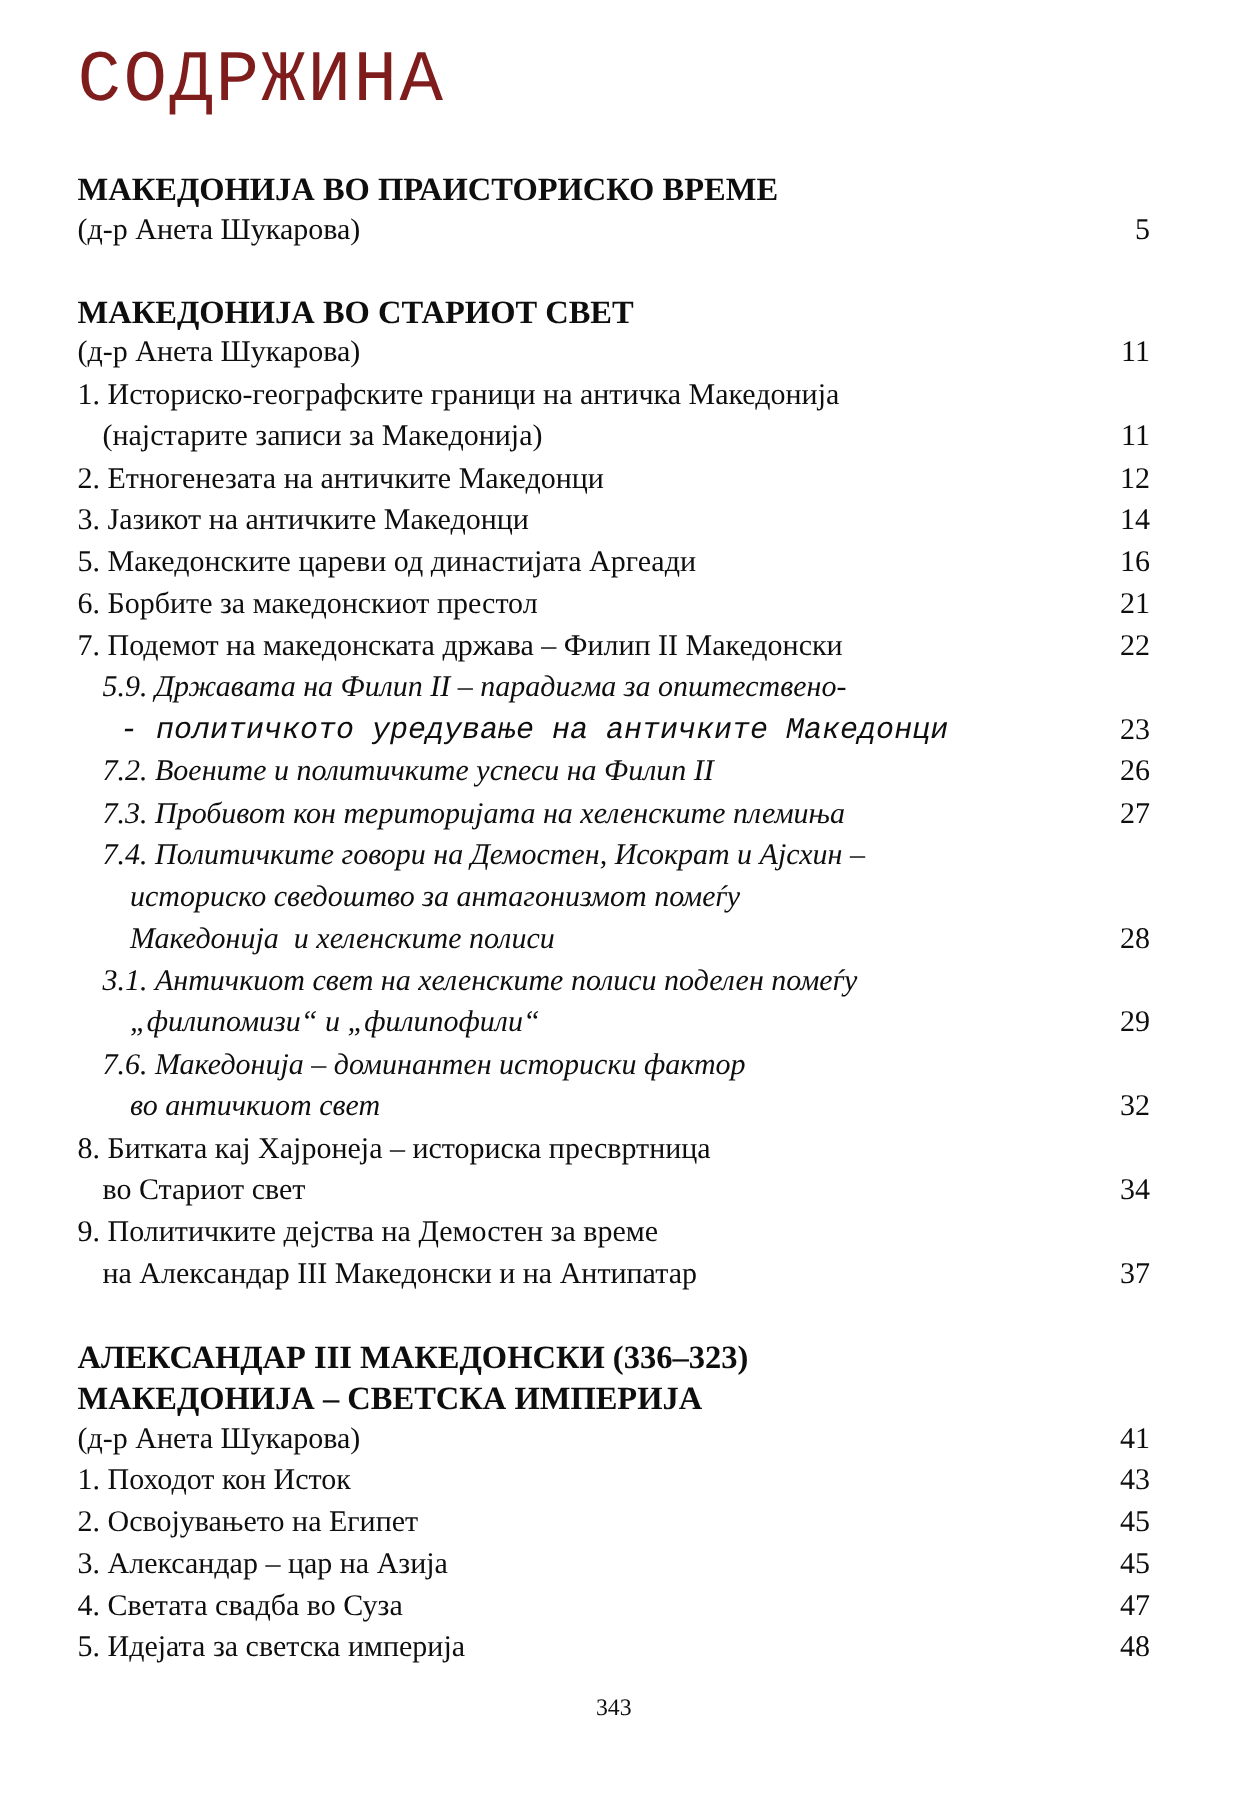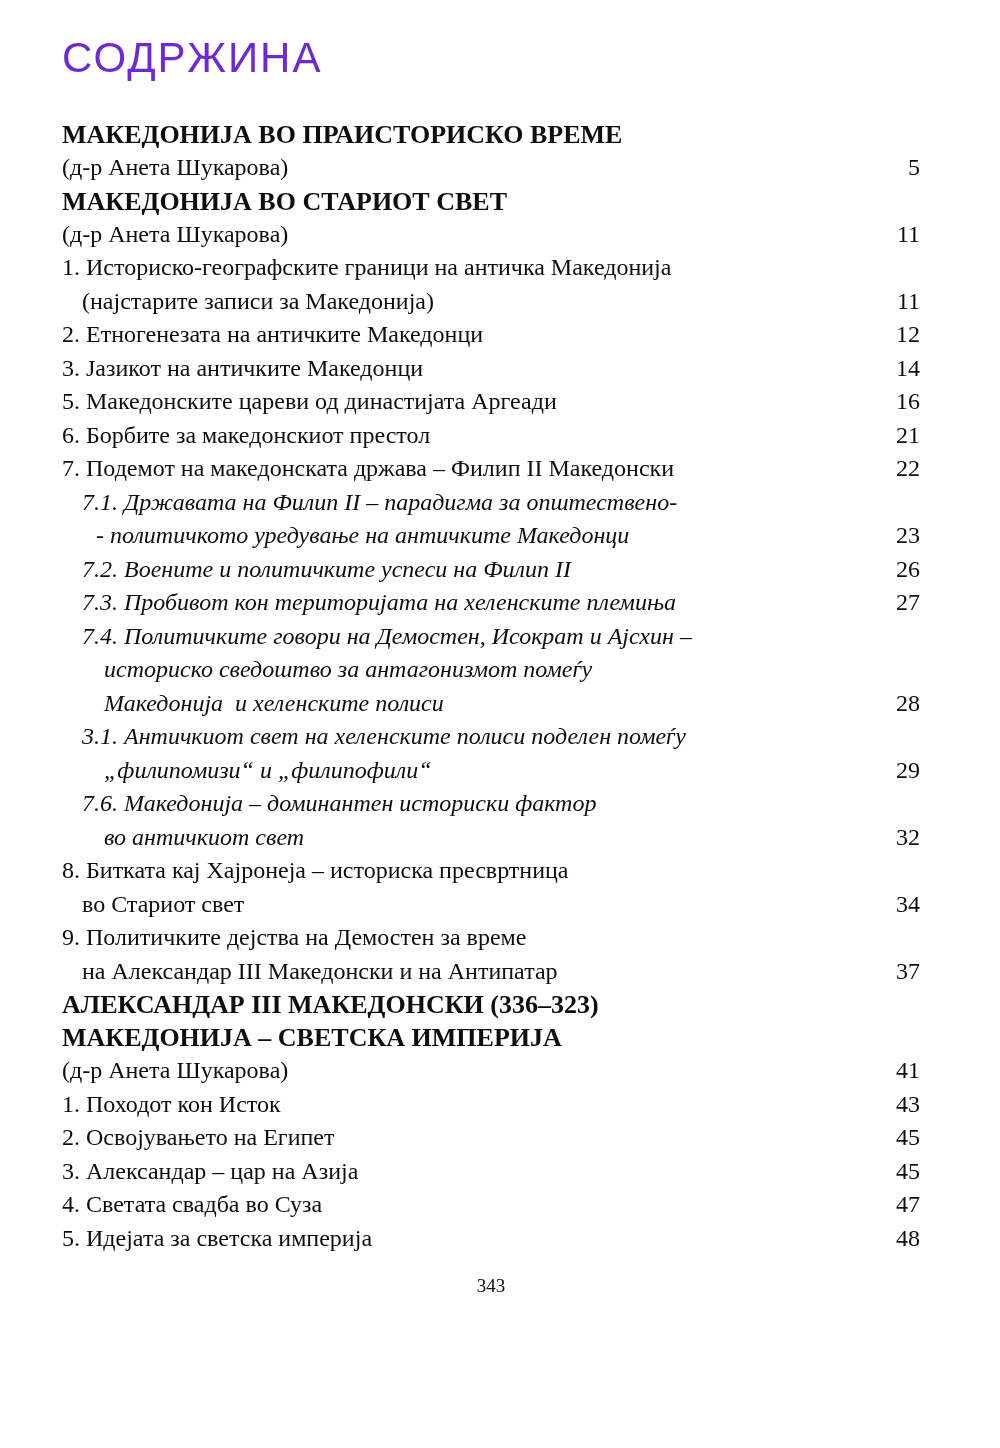--- a/index.html
+++ b/index.html
@@ -6,45 +6,45 @@
   body{
     width:1000px;height:1448px;
     color:#0e0e0e;
     font-family:"Liberation Serif","DejaVu Serif",serif;
     position:relative;
     box-sizing:border-box;
     padding:36px 80px 0 62px;
     overflow:hidden;
   }
   .doc-title{
-    font-family:Liberation Sans, sans-serif;
+    font-family:Liberation Mono, monospace;
     font-weight:300;
-    font-size:42px;
+    font-size:58px;
     letter-spacing:2px;
     line-height:1.05;
     margin:0 0 38px 0;
-    color:#6d28d9;
-  }
-  .section + .section{}
+    color:#7f1d1d;
+  }
+  .section + .section{margin-top:32px;}
   .sec-header{
     font-weight:700;
     font-size:26px;
     line-height:33px;
     white-space:pre;
   }
   .row{
     display:flex;
     align-items:flex-start;
     line-height:33.5px;
     font-size:24px;
   }
   .row .txt{white-space:pre;}
   .row.italic .txt{font-style:italic;}
   .ind-1 .txt{padding-left:20px;}
-  .ind-2 .txt{padding-left:34px;}
+  .ind-2 .txt{padding-left:34px;font-family:Liberation Mono, monospace;}
   .ind-3 .txt{padding-left:42px;}
   .leader{
     flex:1;
     margin:0 10px 7px 4px;
     background:radial-gradient(circle at 1.6px 50%, #111 1.35px, rgba(0,0,0,0) 1.9px);
     background-size:6.8px 4px;
     background-repeat:repeat-x;
     background-position:left bottom;
   }
   .pagenum{
@@ -107,21 +107,21 @@
         <span class="txt">6. Борбите за македонскиот престол</span>
         <span class="leader"></span>
         <span class="pagenum">21</span>
       </div>
       <div class="row ind-0">
         <span class="txt">7. Подемот на македонската држава – Филип II Македонски</span>
         <span class="leader"></span>
         <span class="pagenum">22</span>
       </div>
       <div class="row ind-1 italic no-leader">
-        <span class="txt">7.1. Државата на Филип II – парадигма за општествено-</span>
+        <span class="txt">5.9. Државата на Филип II – парадигма за општествено-</span>
       </div>
       <div class="row ind-2 italic">
         <span class="txt">- политичкото уредување на античките Македонци</span>
         <span class="leader"></span>
         <span class="pagenum">23</span>
       </div>
       <div class="row ind-1 italic">
         <span class="txt">7.2. Воените и политичките успеси на Филип II</span>
         <span class="leader"></span>
         <span class="pagenum">26</span>

